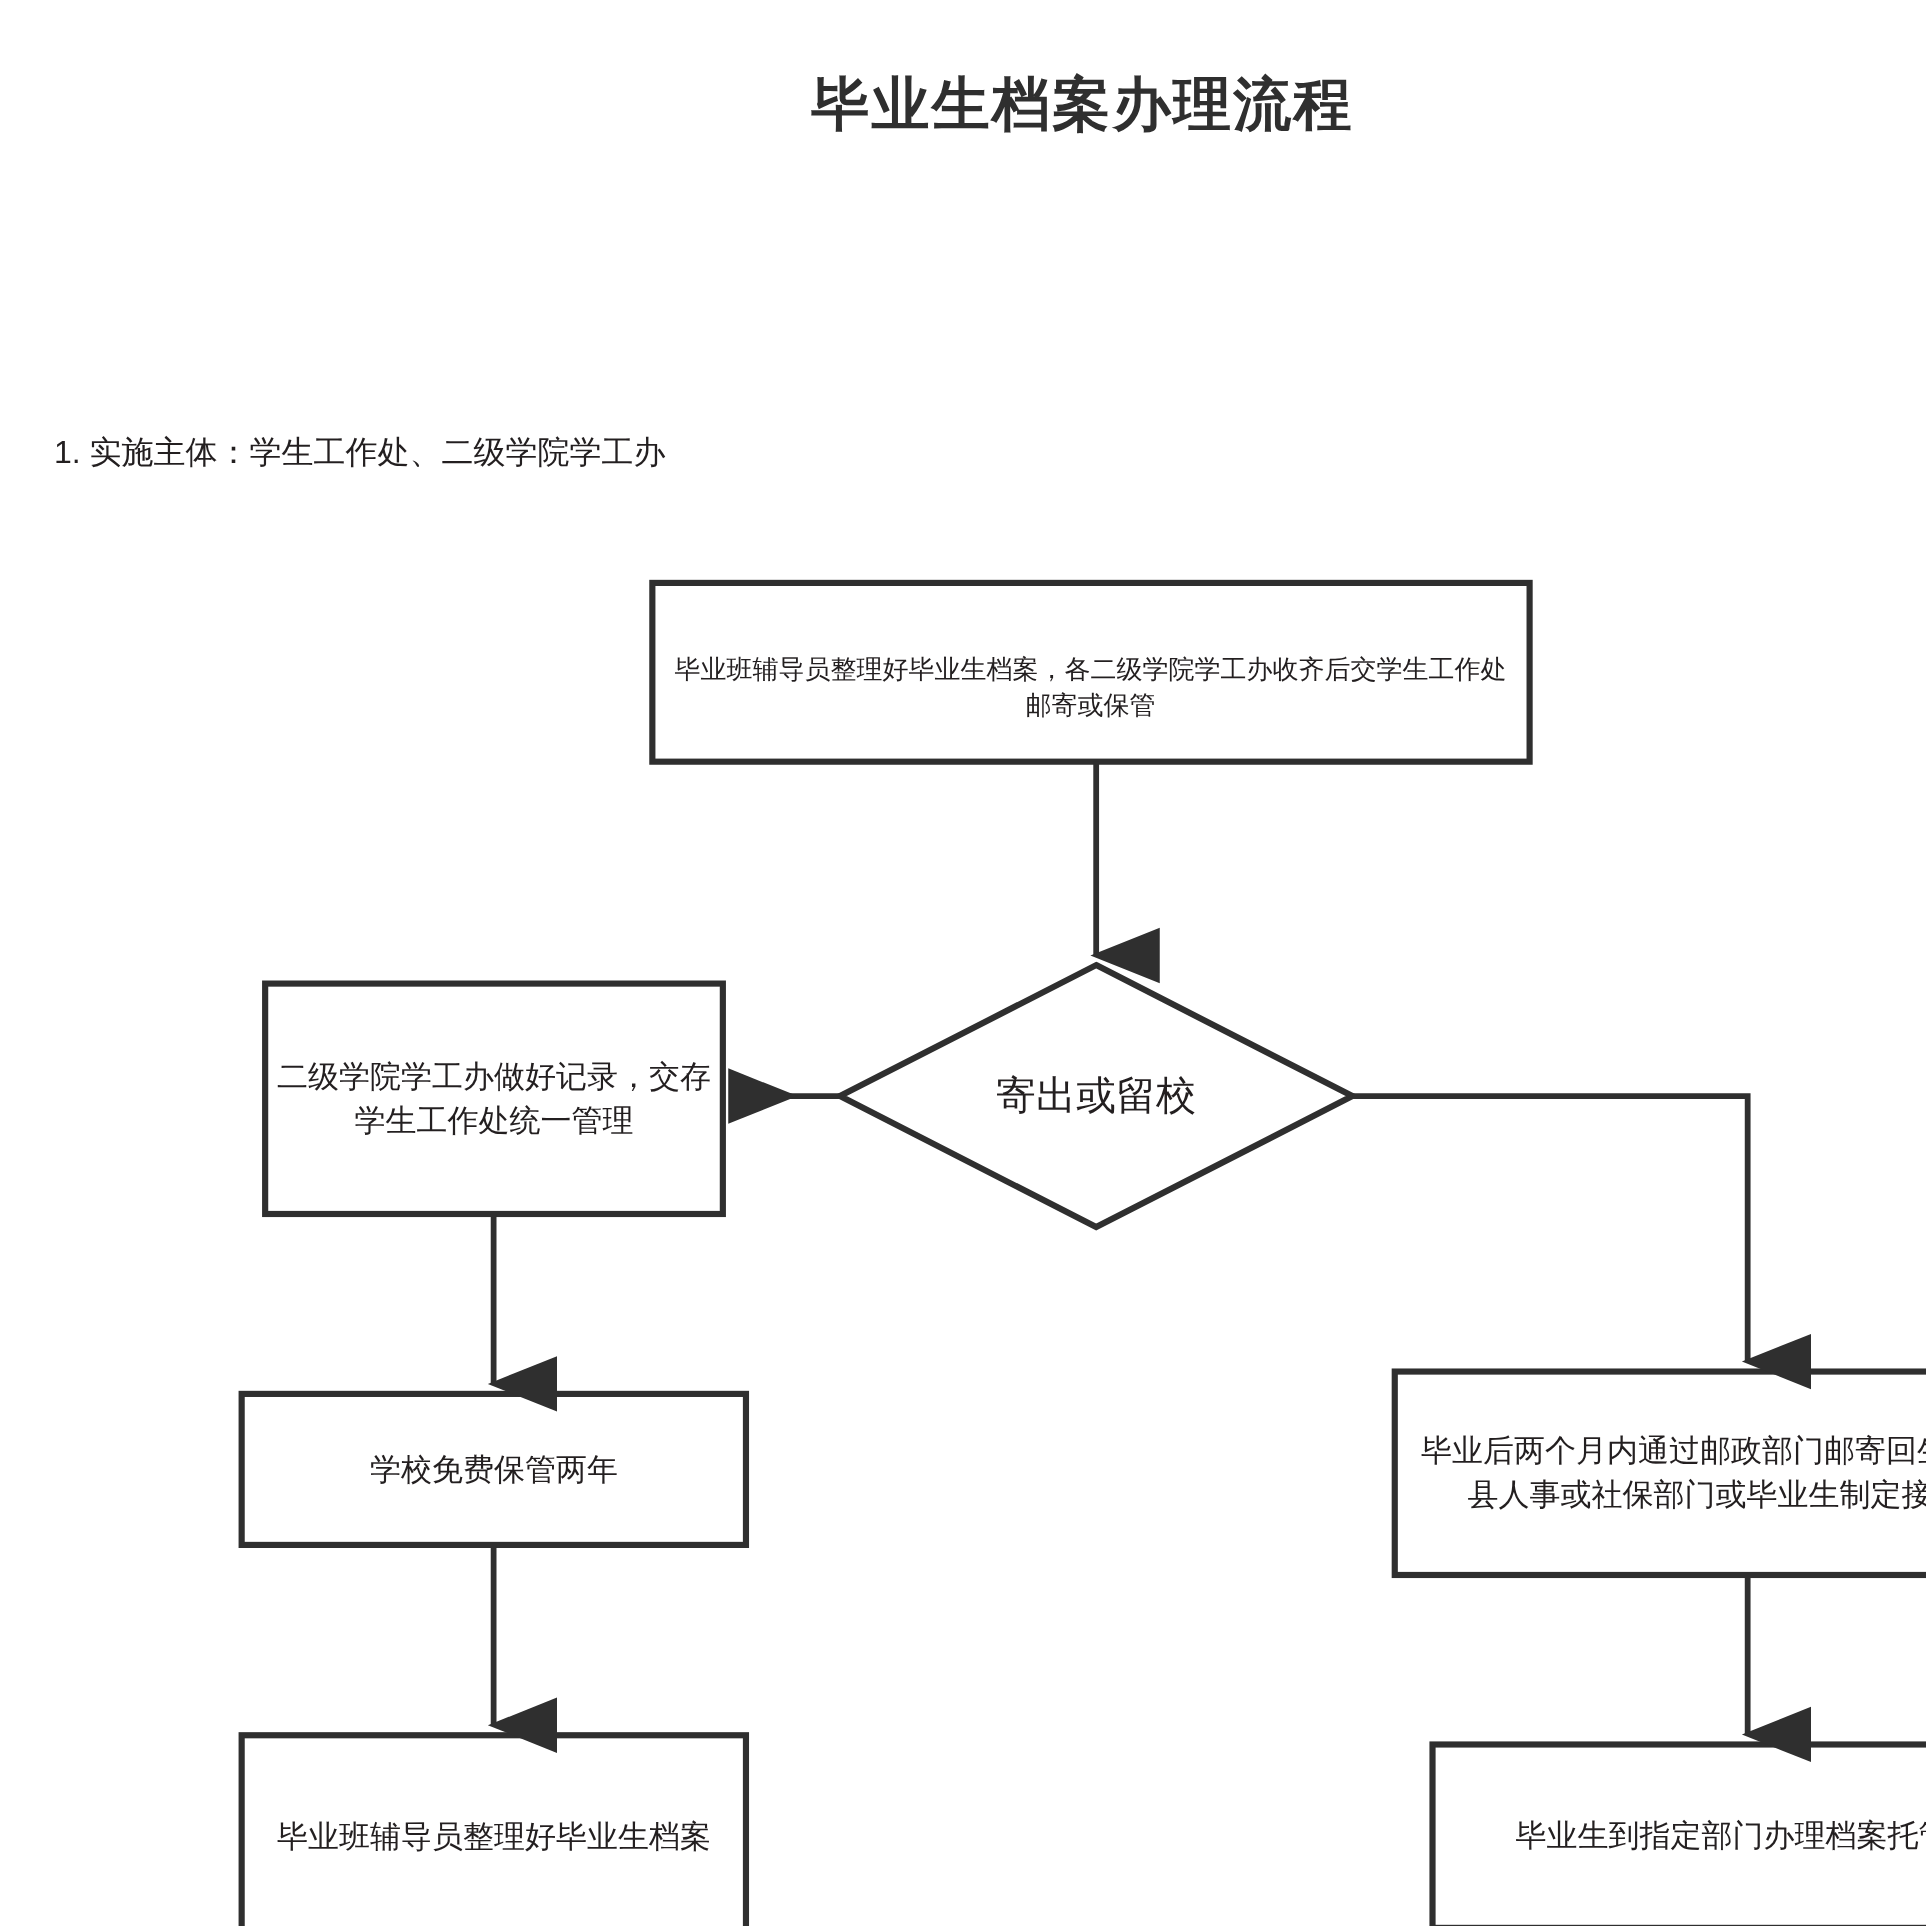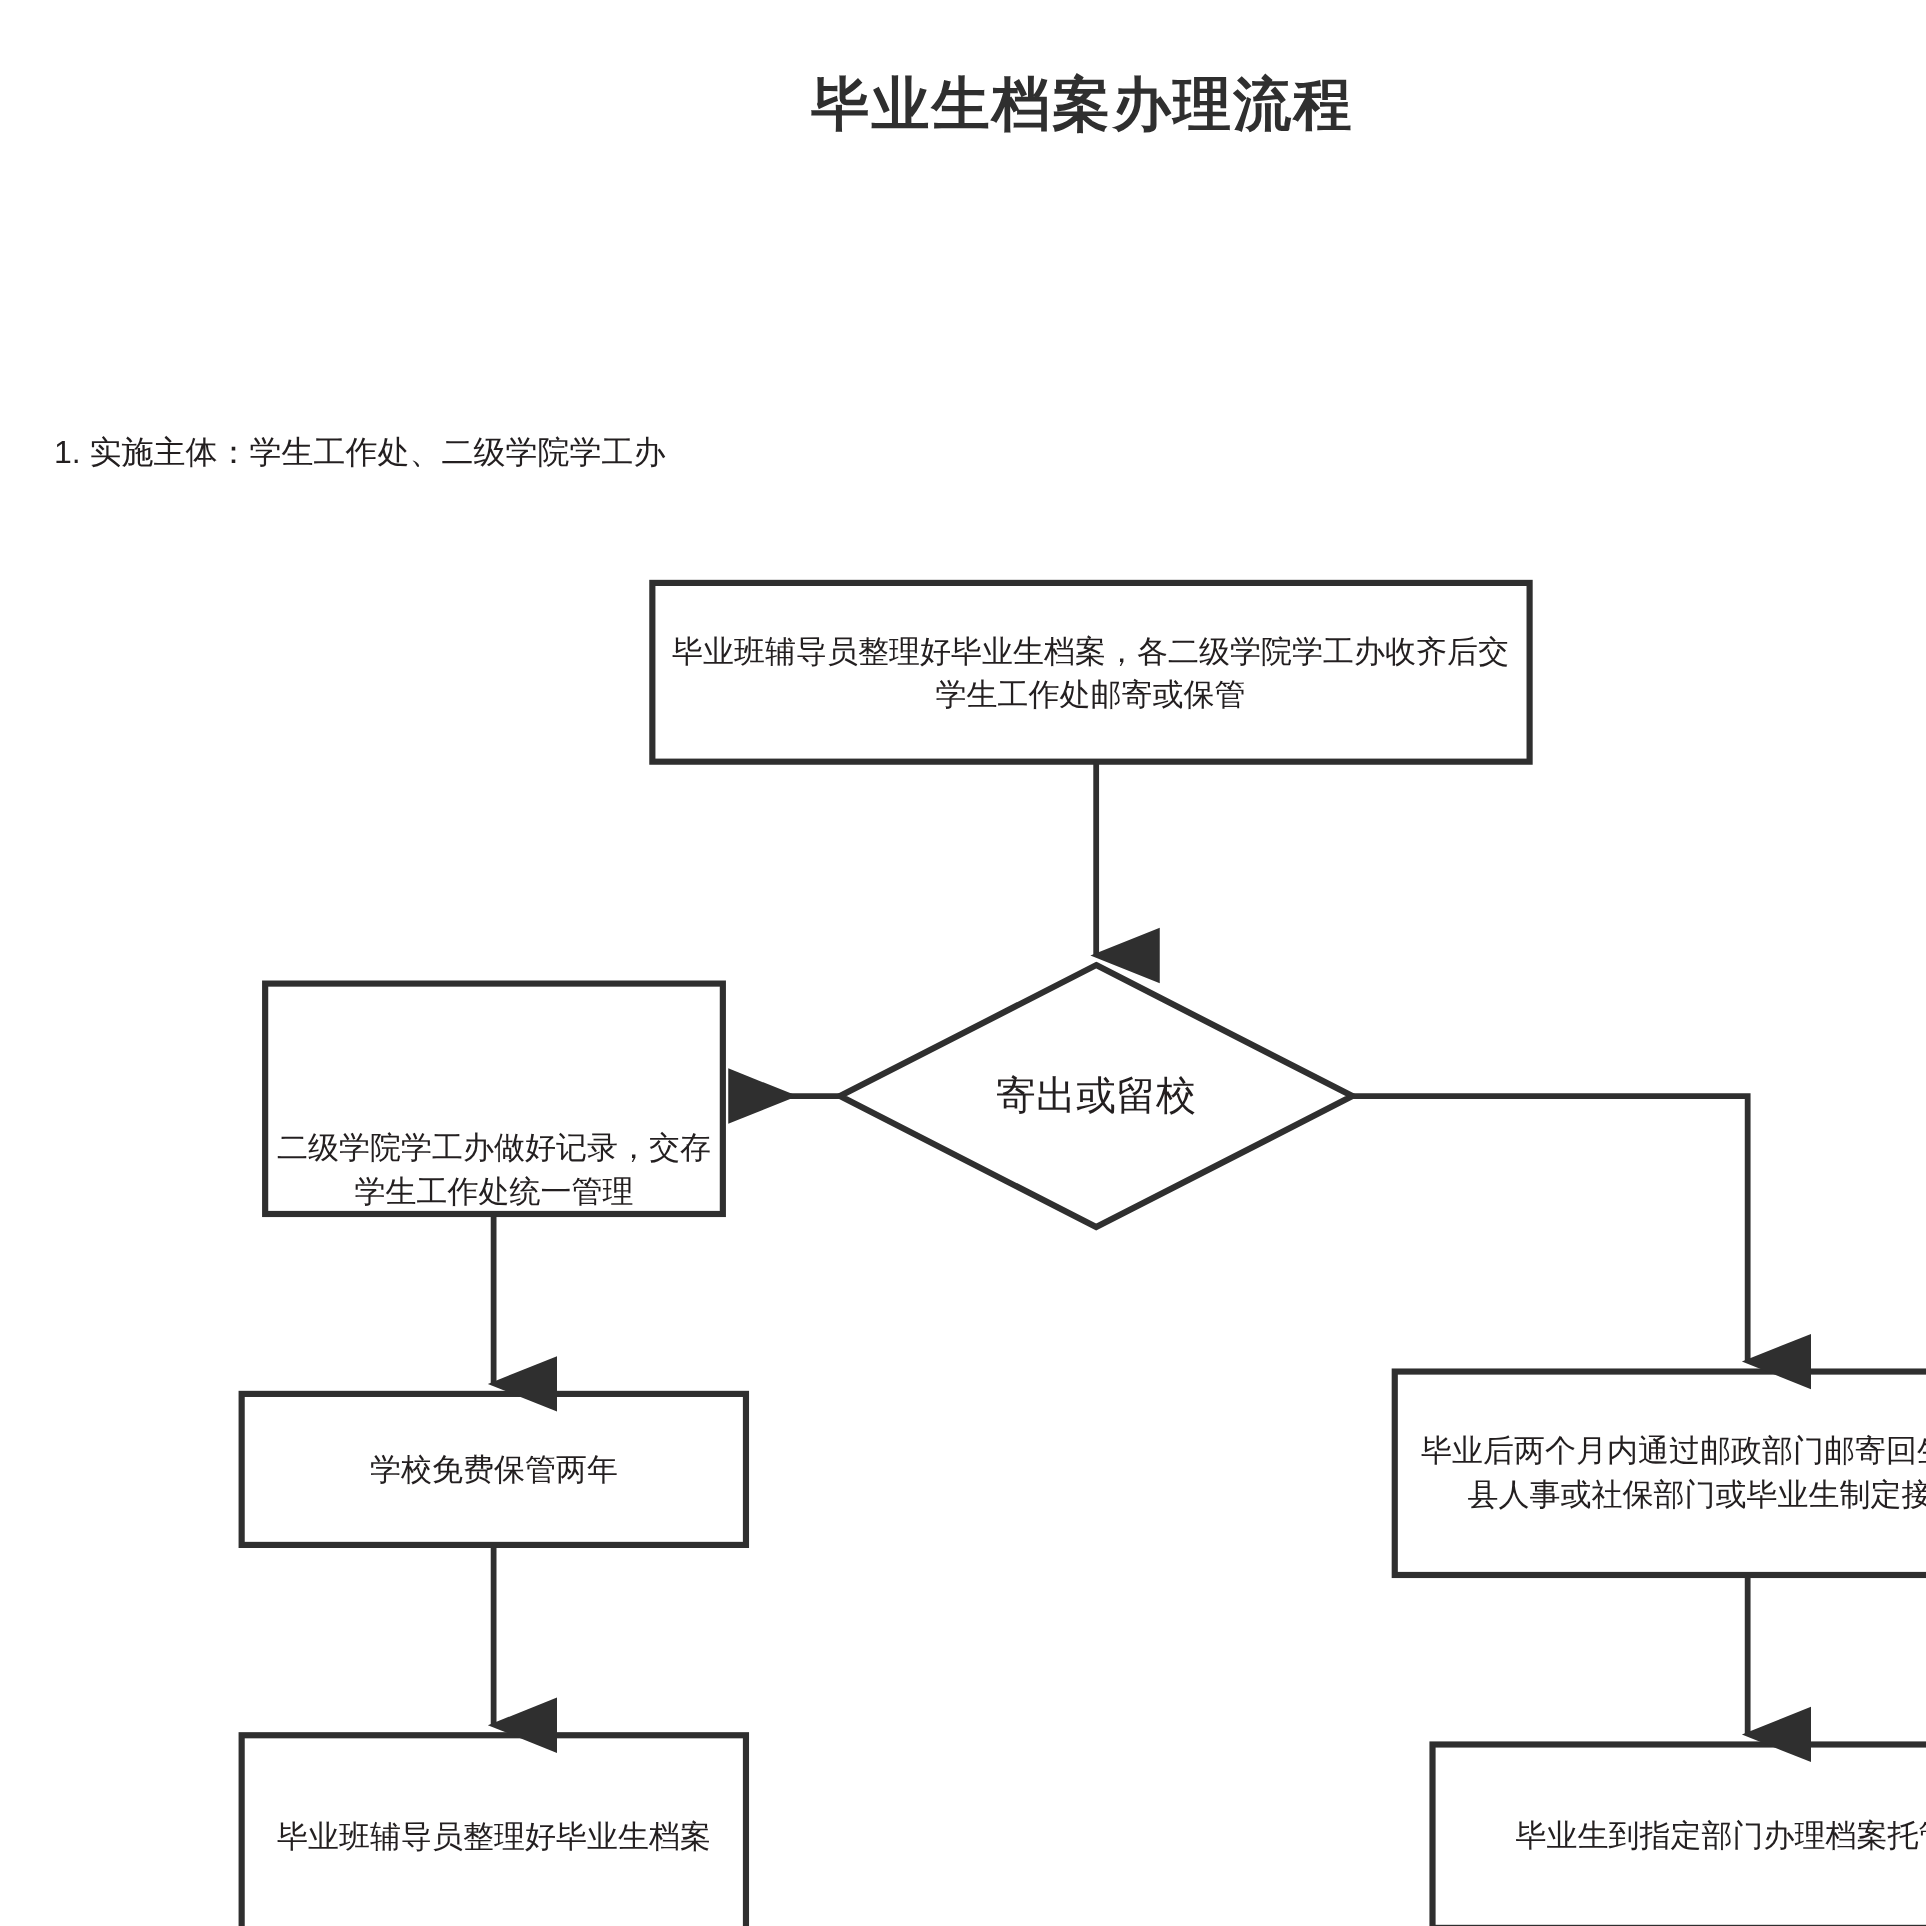--- a/index.html
+++ b/index.html
@@ -57,23 +57,23 @@
     text-align: center;
     font-family: "DejaVu Serif", serif;
     color: #231f20;
     box-sizing: border-box;
     pointer-events: none;
   }
   .node-text span {
     display: block;
     width: 100%;
   }
-  #n1-text { left: 652px; top: 583px; width: 877px;  height: 179px; font-size: 31px; line-height: 1.38; padding: 0 13px; }
+  #n1-text { left: 652px; top: 598px; width: 877px;  height: 179px; font-size: 26px; line-height: 1.38; padding: 0 13px; }
   #n2-text { left: 840px; top: 965px; width: 512px;  height: 262px; font-size: 40px; line-height: 1.38; }
-  #n3-text { left: 265px;  top: 983px; width: 458px;  height: 230px; font-size: 31px; line-height: 1.42; padding: 0 10px; align-items: flex-end; }
+  #n3-text { left: 265px;  top: 983px; width: 458px;  height: 230px; font-size: 31px; line-height: 1.42; padding: 0 10px; }
   #n4-text { left: 242px;  top: 1394px; width: 504px;  height: 151px; font-size: 31px; line-height: 1.38; align-items: center; }
   #n5-text { left: 242px;  top: 1735px; width: 504px;  height: 203px; font-size: 31px; line-height: 1.42; }
   #n6-text { left: 1395px; top: 1371px; width: 703px;  height: 203px; font-size: 31px; line-height: 1.40; padding: 0 10.8px; }
   #n7-text { left: 1432px; top: 1744px; width: 663px;  height: 183px; font-size: 31px; line-height: 1.42; padding: 0 10.8px; }
 </style>
 </head>
 <body>
 
 <div id="page">
 

